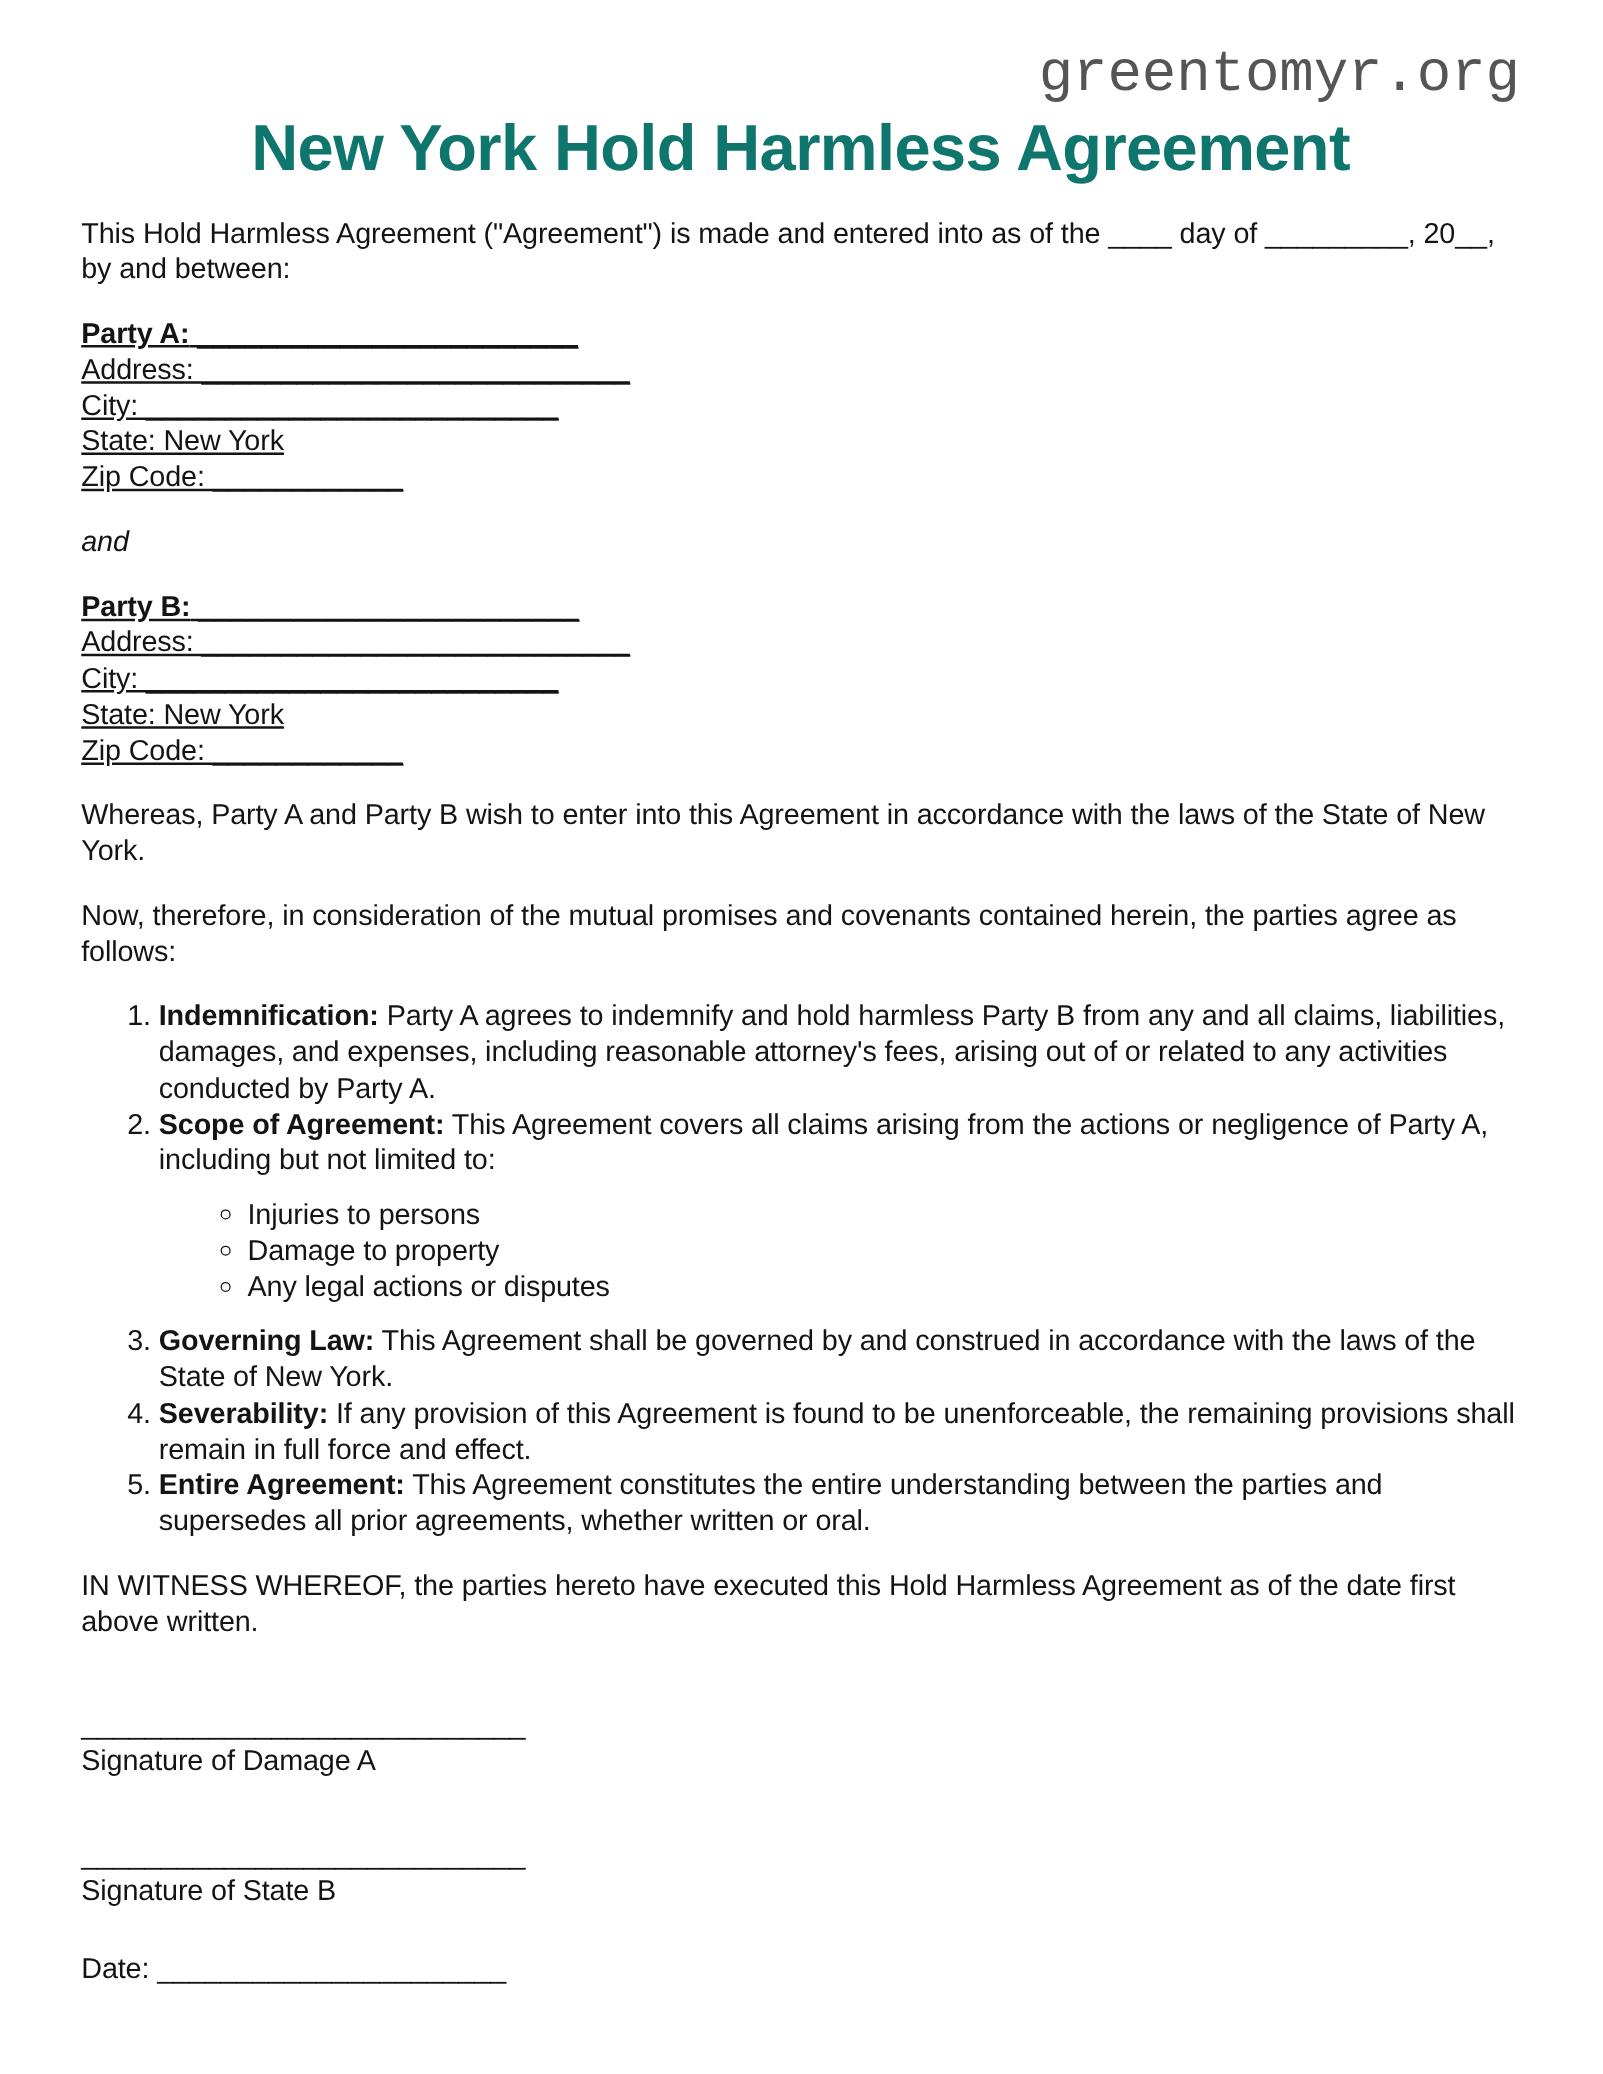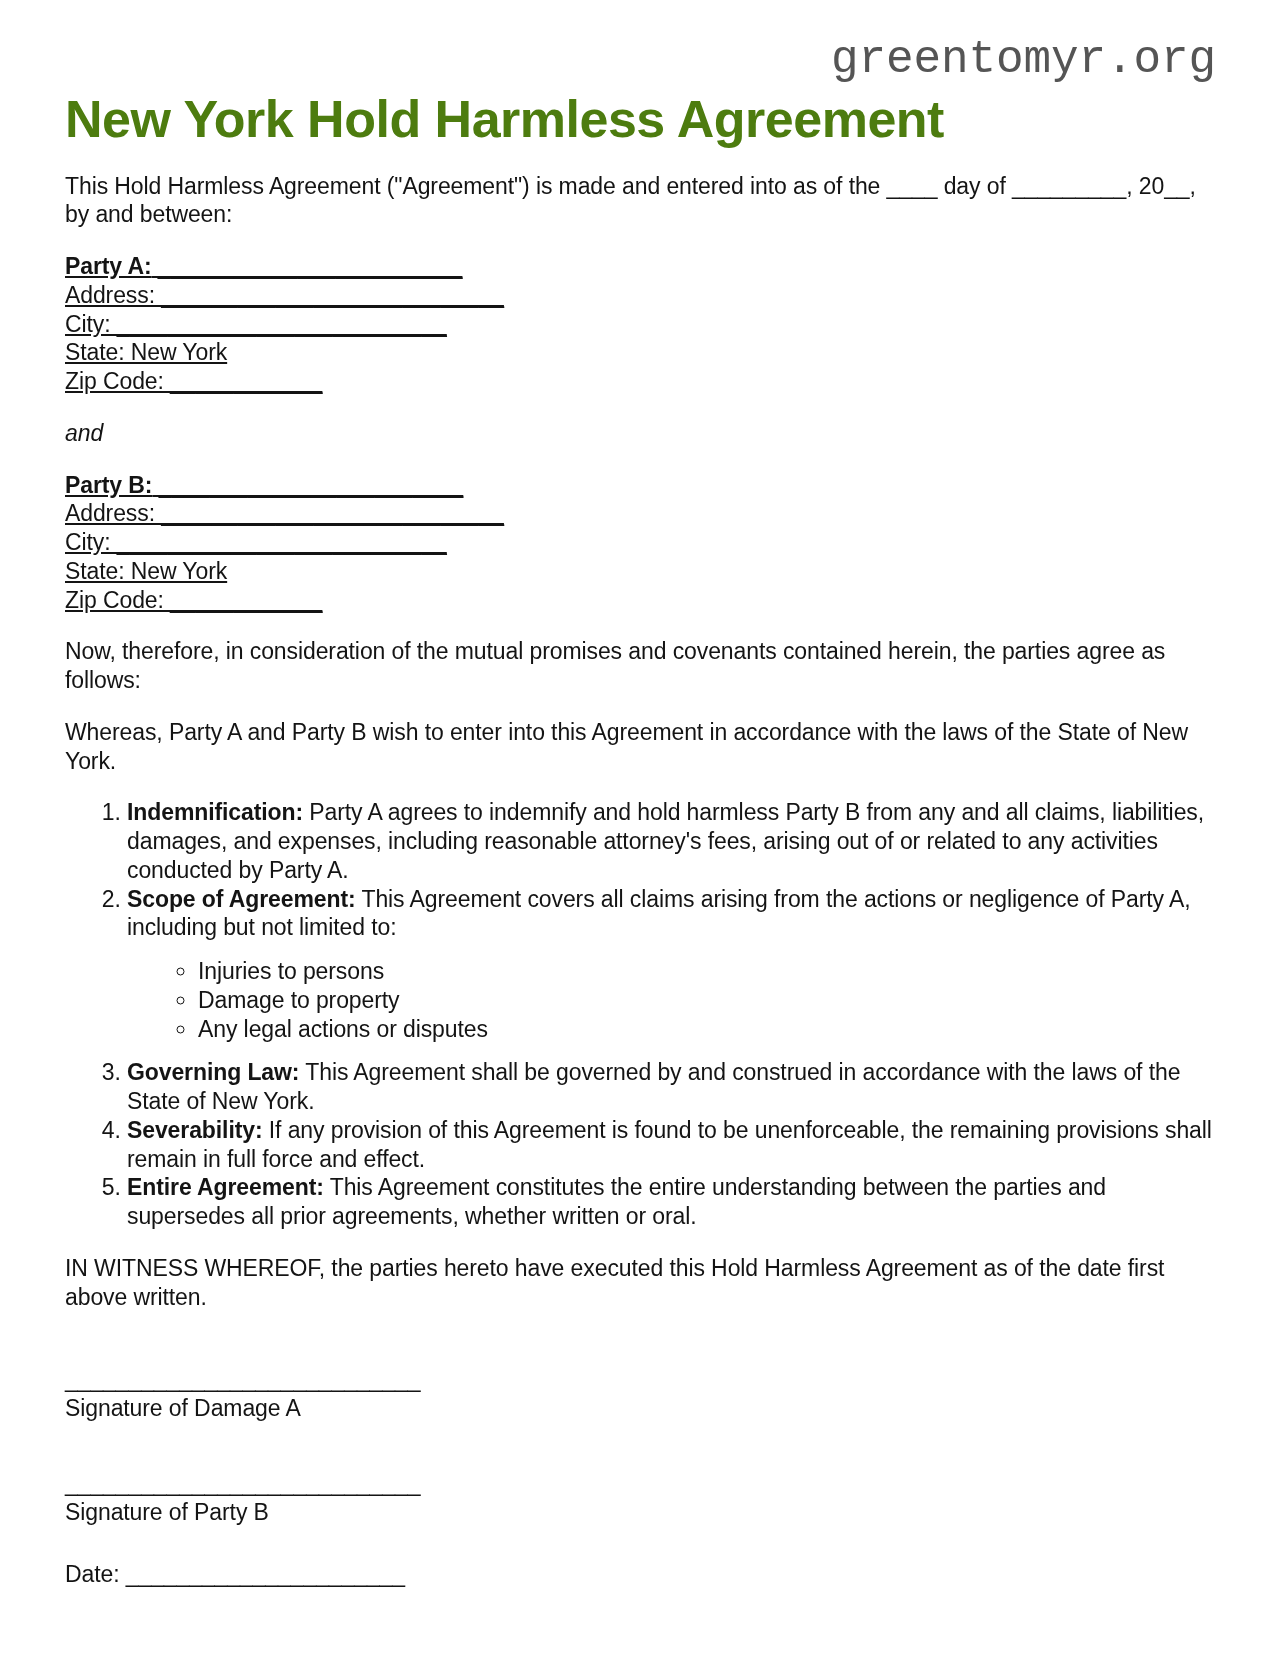--- a/index.html
+++ b/index.html
@@ -21,22 +21,23 @@
     font-size: 46px;
     line-height: 1.05;
     color: #555555;
     font-weight: 400;
   }
   h1.doc-title {
     margin: 6px 0 0 0;
     font-size: 52px;
     line-height: 1.12;
     font-weight: bold;
-    color: #4d7c0f;
+    color: #0f766e;
     letter-spacing: -0.5px;
+    text-align: center;
   }
   .para { margin: 23px 0 0 0; }
   .party-block { margin: 23px 0 0 0; text-decoration: underline; }
   .party-block .line { display: block; }
   .party-label { font-weight: bold; }
   .connector { margin: 23px 0 0 0; font-style: italic; }
   ol.clauses {
     margin: 23px 0 0 0;
     padding-left: 62px;
   }
@@ -76,23 +77,23 @@
   <p class="connector">and</p>
 
   <div class="party-block">
     <span class="line"><strong class="party-label">Party B:</strong><span> ________________________</span></span>
     <span class="line">Address: ___________________________</span>
     <span class="line">City: __________________________</span>
     <span class="line">State: New York</span>
     <span class="line">Zip Code: ____________</span>
   </div>
 
+  <p class="para">Whereas, Party A and Party B wish to enter into this Agreement in accordance with the laws of the State of New York.</p>
+
   <p class="para">Now, therefore, in consideration of the mutual promises and covenants contained herein, the parties agree as follows:</p>
-
-  <p class="para">Whereas, Party A and Party B wish to enter into this Agreement in accordance with the laws of the State of New York.</p>
 
   <ol class="clauses">
     <li><strong class="clause-title">Indemnification:</strong><span> Party A agrees to indemnify and hold harmless Party B from any and all claims, liabilities, damages, and expenses, including reasonable attorney's fees, arising out of or related to any activities conducted by Party A.</span></li>
     <li><strong class="clause-title">Scope of Agreement:</strong><span> This Agreement covers all claims arising from the actions or negligence of Party A, including but not limited to:</span>
       <ul class="sub-list">
         <li>Injuries to persons</li>
         <li>Damage to property</li>
         <li>Any legal actions or disputes</li>
       </ul>
     </li>
@@ -103,18 +104,18 @@
 
   <p class="para">IN WITNESS WHEREOF, the parties hereto have executed this Hold Harmless Agreement as of the date first above written.</p>
 
   <div class="sig-block">
     <span class="sig-rule">____________________________</span>
     <span class="sig-label">Signature of Damage A</span>
   </div>
 
   <div class="sig-block second">
     <span class="sig-rule">____________________________</span>
-    <span class="sig-label">Signature of Party B</span>
+    <span class="sig-label">Signature of State B</span>
   </div>
 
   <p class="date-line">Date: ______________________</p>
 
 </div>
 
 </body></html>

